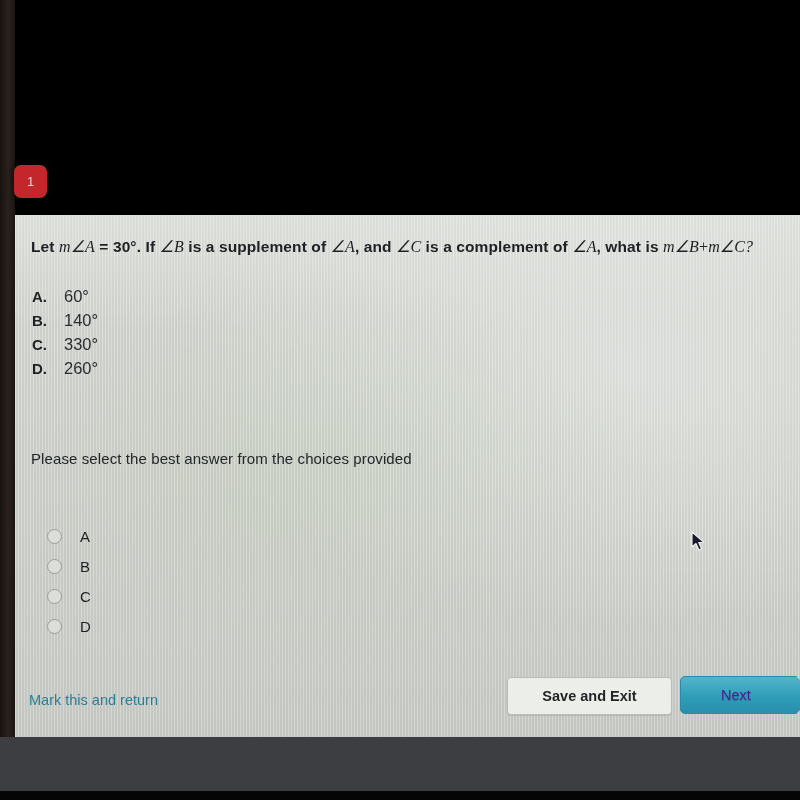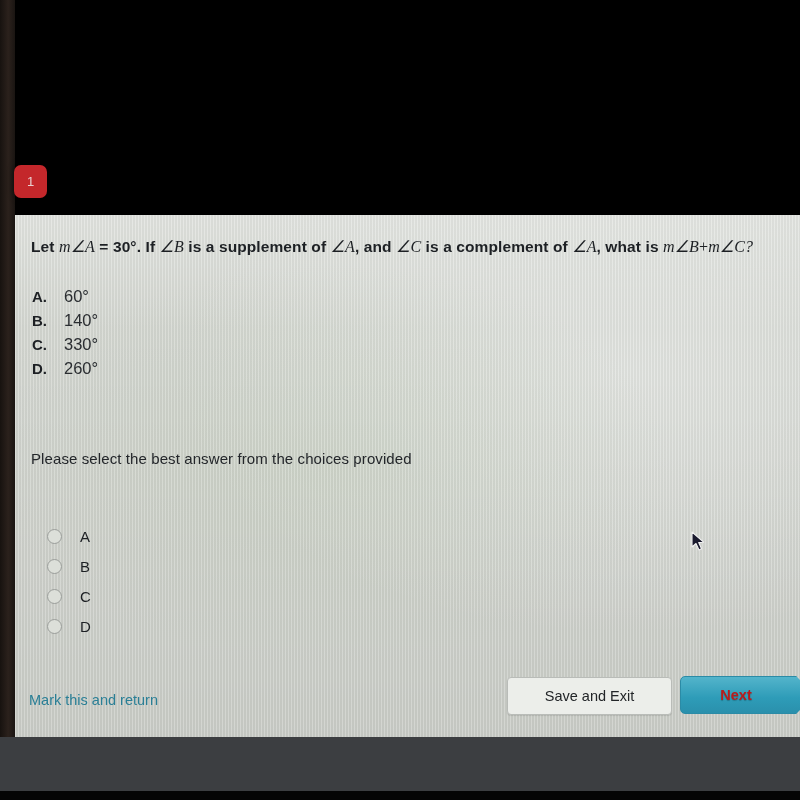--- a/index.html
+++ b/index.html
@@ -193,21 +193,21 @@
     cursor: pointer;
   }
   .btn-save {
     position: absolute;
     left: 492px; top: 462px;
     width: 163px; height: 36px;
     background: #eceeea;
     border: 1px solid #b9bcb8;
     border-radius: 4px;
     font-size: 14.5px;
-    font-weight: normal;
+    font-weight: bold;
     color: #222528;
     text-align: center;
     line-height: 36px;
     box-shadow: 0 1px 1px rgba(0,0,0,.10);
     cursor: pointer;
   }
   .btn-next {
     position: absolute;
     left: 665px; top: 461px;
     width: 135px; height: 38px;
@@ -222,22 +222,22 @@
     box-sizing: border-box;
     clip-path: polygon(0 0, 86% 0, 100% 50%, 86% 100%, 0 100%);
   }
   .btn-next .next-text {
     position: absolute;
     left: 0; top: 0;
     width: 112px; height: 38px;
     line-height: 38px;
     text-align: center;
     font-size: 14.5px;
-    font-weight: bold;
-    color: #b91c1c;
+    font-weight: normal;
+    color: #4c1d95;
     text-shadow: 0 1px 1px rgba(0,0,0,.22);
   }
 
   
   .cursor {
     position: absolute;
     left: 691px; top: 531px;
     z-index: 40;
     pointer-events: none;
   }

